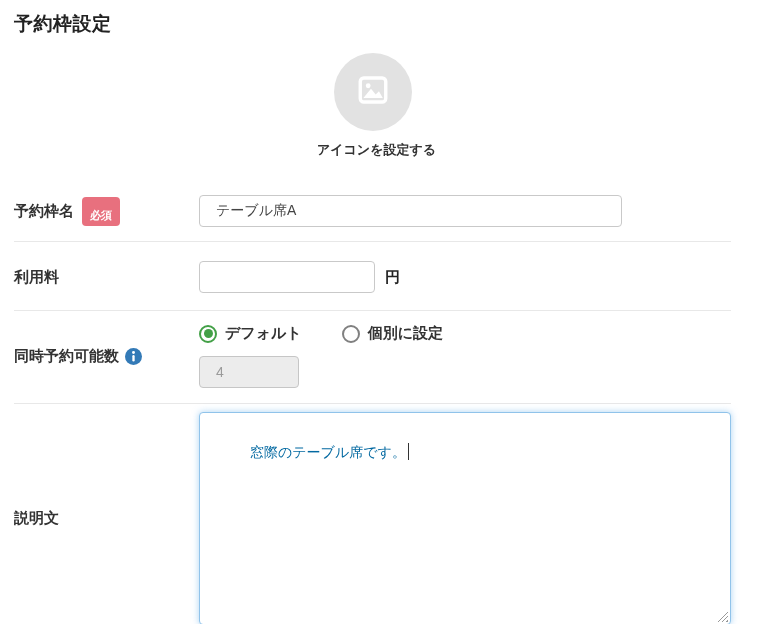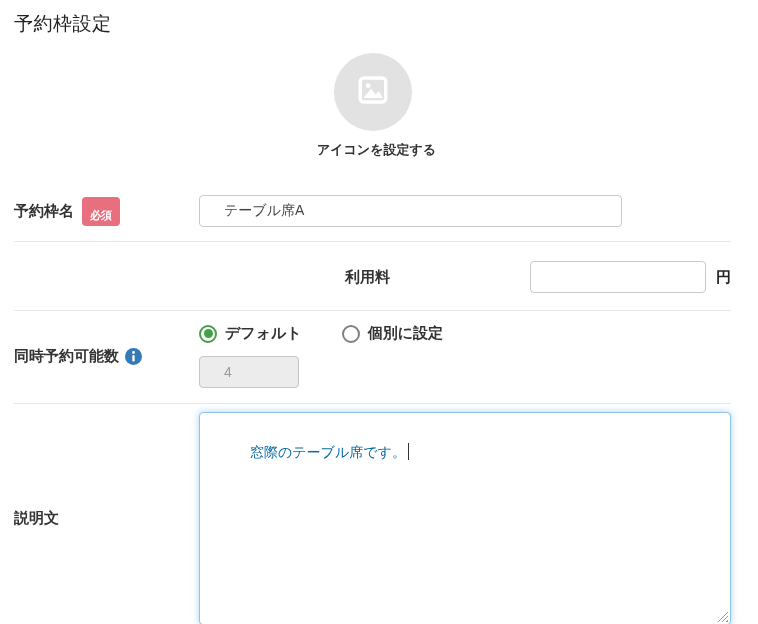--- a/index.html
+++ b/index.html
@@ -6,21 +6,21 @@
   html, body { background: #ffffff; }
   body {
     width: 758px; height: 624px;
     font-family: "Liberation Sans", "DejaVu Sans", sans-serif;
     color: #333;
     overflow: hidden;
   }
   .container { width: 758px; height: 624px; background: #fff; }
 
   .page-title {
-    font-size: 19px; font-weight: normal; color: #222;
+    font-size: 19px; font-weight: bold; color: #222;
     margin: 11px 0 0 14px; letter-spacing: .5px;
   }
 
   
   .icon-section { width: 717px; margin: 16px 27px 14px 14px; text-align: center; }
   .icon-circle {
     width: 78px; height: 78px; border-radius: 50%;
     background: #e2e2e2; margin: 0 auto;
     display: flex; align-items: center; justify-content: center;
     cursor: pointer;
@@ -32,41 +32,41 @@
   }
 
   
   .form-rows { margin: 0 27px 0 14px; }
   .form-row {
     display: flex; align-items: center;
     border-bottom: 1px solid #e8e8e8;
   }
   .form-row.no-border { border-bottom: none; }
   .row-name { padding: 22px 0 14px 0; }
-  .row-fee  { padding: 19px 0 17px 0; justify-content: flex-end; }
+  .row-fee  { padding: 19px 0 17px 0; }
   .row-capacity { padding: 13px 0 15px 0; }
   .row-desc { padding: 8px 0; }
 
   .label-cell {
     width: 185px; flex: 0 0 185px;
     font-size: 15px; font-weight: bold; color: #333;
     display: flex; align-items: center; font-family: Liberation Mono, monospace;
   }
   .content-cell { display: flex; align-items: center; }
 
   .badge-required {
     background: #e8707e; color: #fff;
     font-size: 11px; font-weight: bold;
     border-radius: 4px; padding: 14px 8px 4px 8px;
     margin-left: 8px; line-height: 1;
   }
 
   .text-input {
     height: 32px; border: 1px solid #c9c9c9; border-radius: 4px;
-    padding: 0 24px; font-size: 14px; color: #444;
+    padding: 0 16px; font-size: 14px; color: #444;
     font-family: "Liberation Sans", "DejaVu Sans", sans-serif;
     background: #fff; outline: none;
   }
   .input-name { width: 423px; }
   .input-fee  { width: 176px; }
   .input-capacity {
     width: 100px; background: #ececec; color: #9a9a9a;
     border-color: #c6c6c6;
   }
   .unit-label { font-size: 15px; font-weight: bold; margin-left: 10px; color: #222; }

